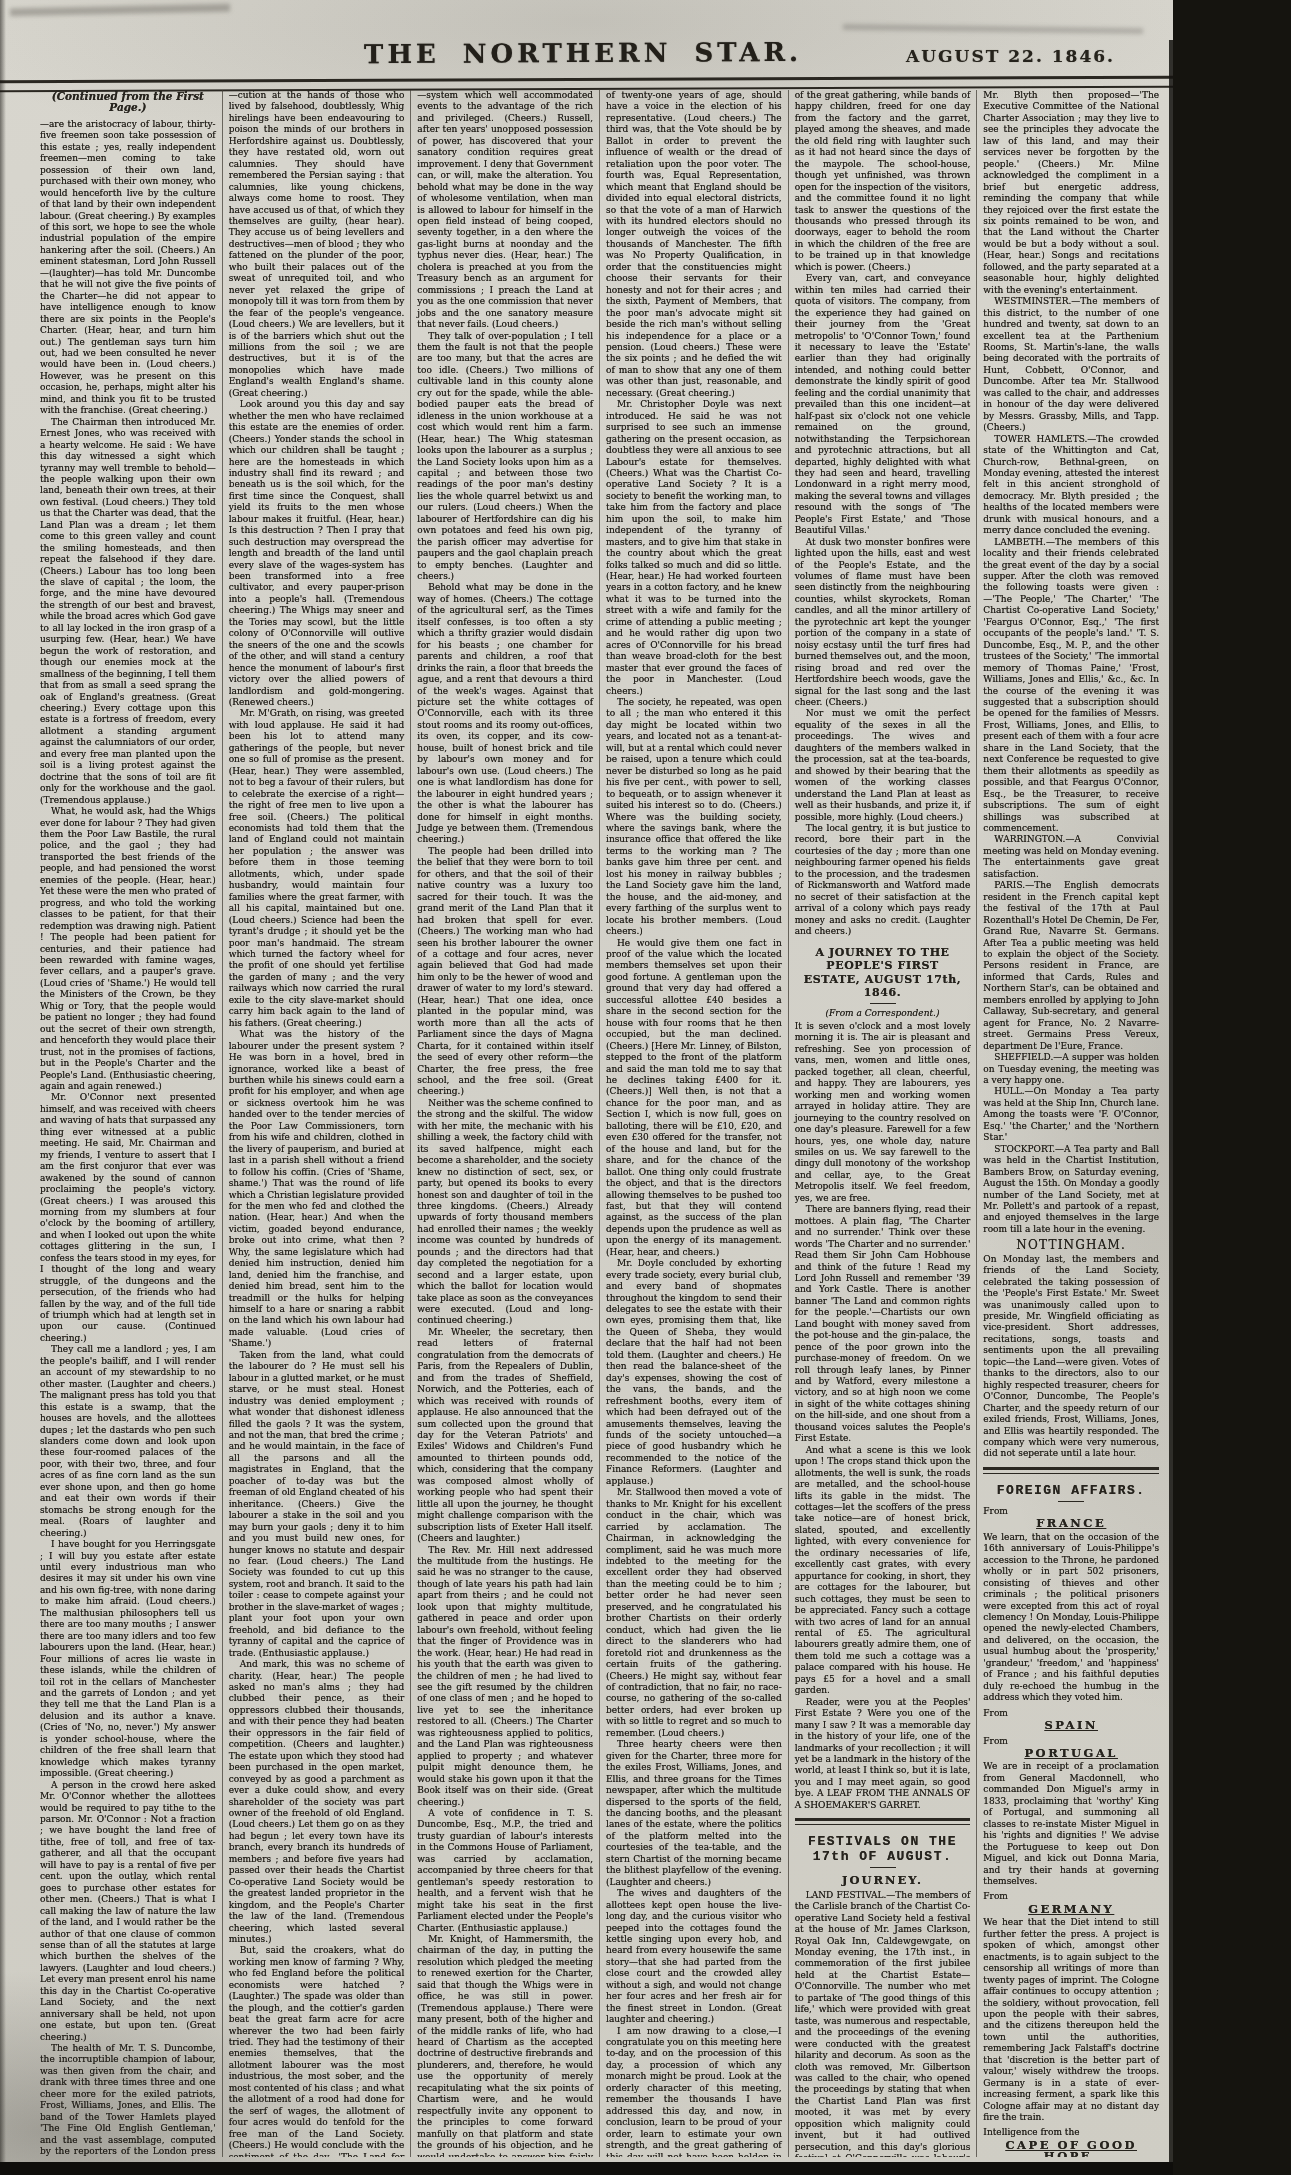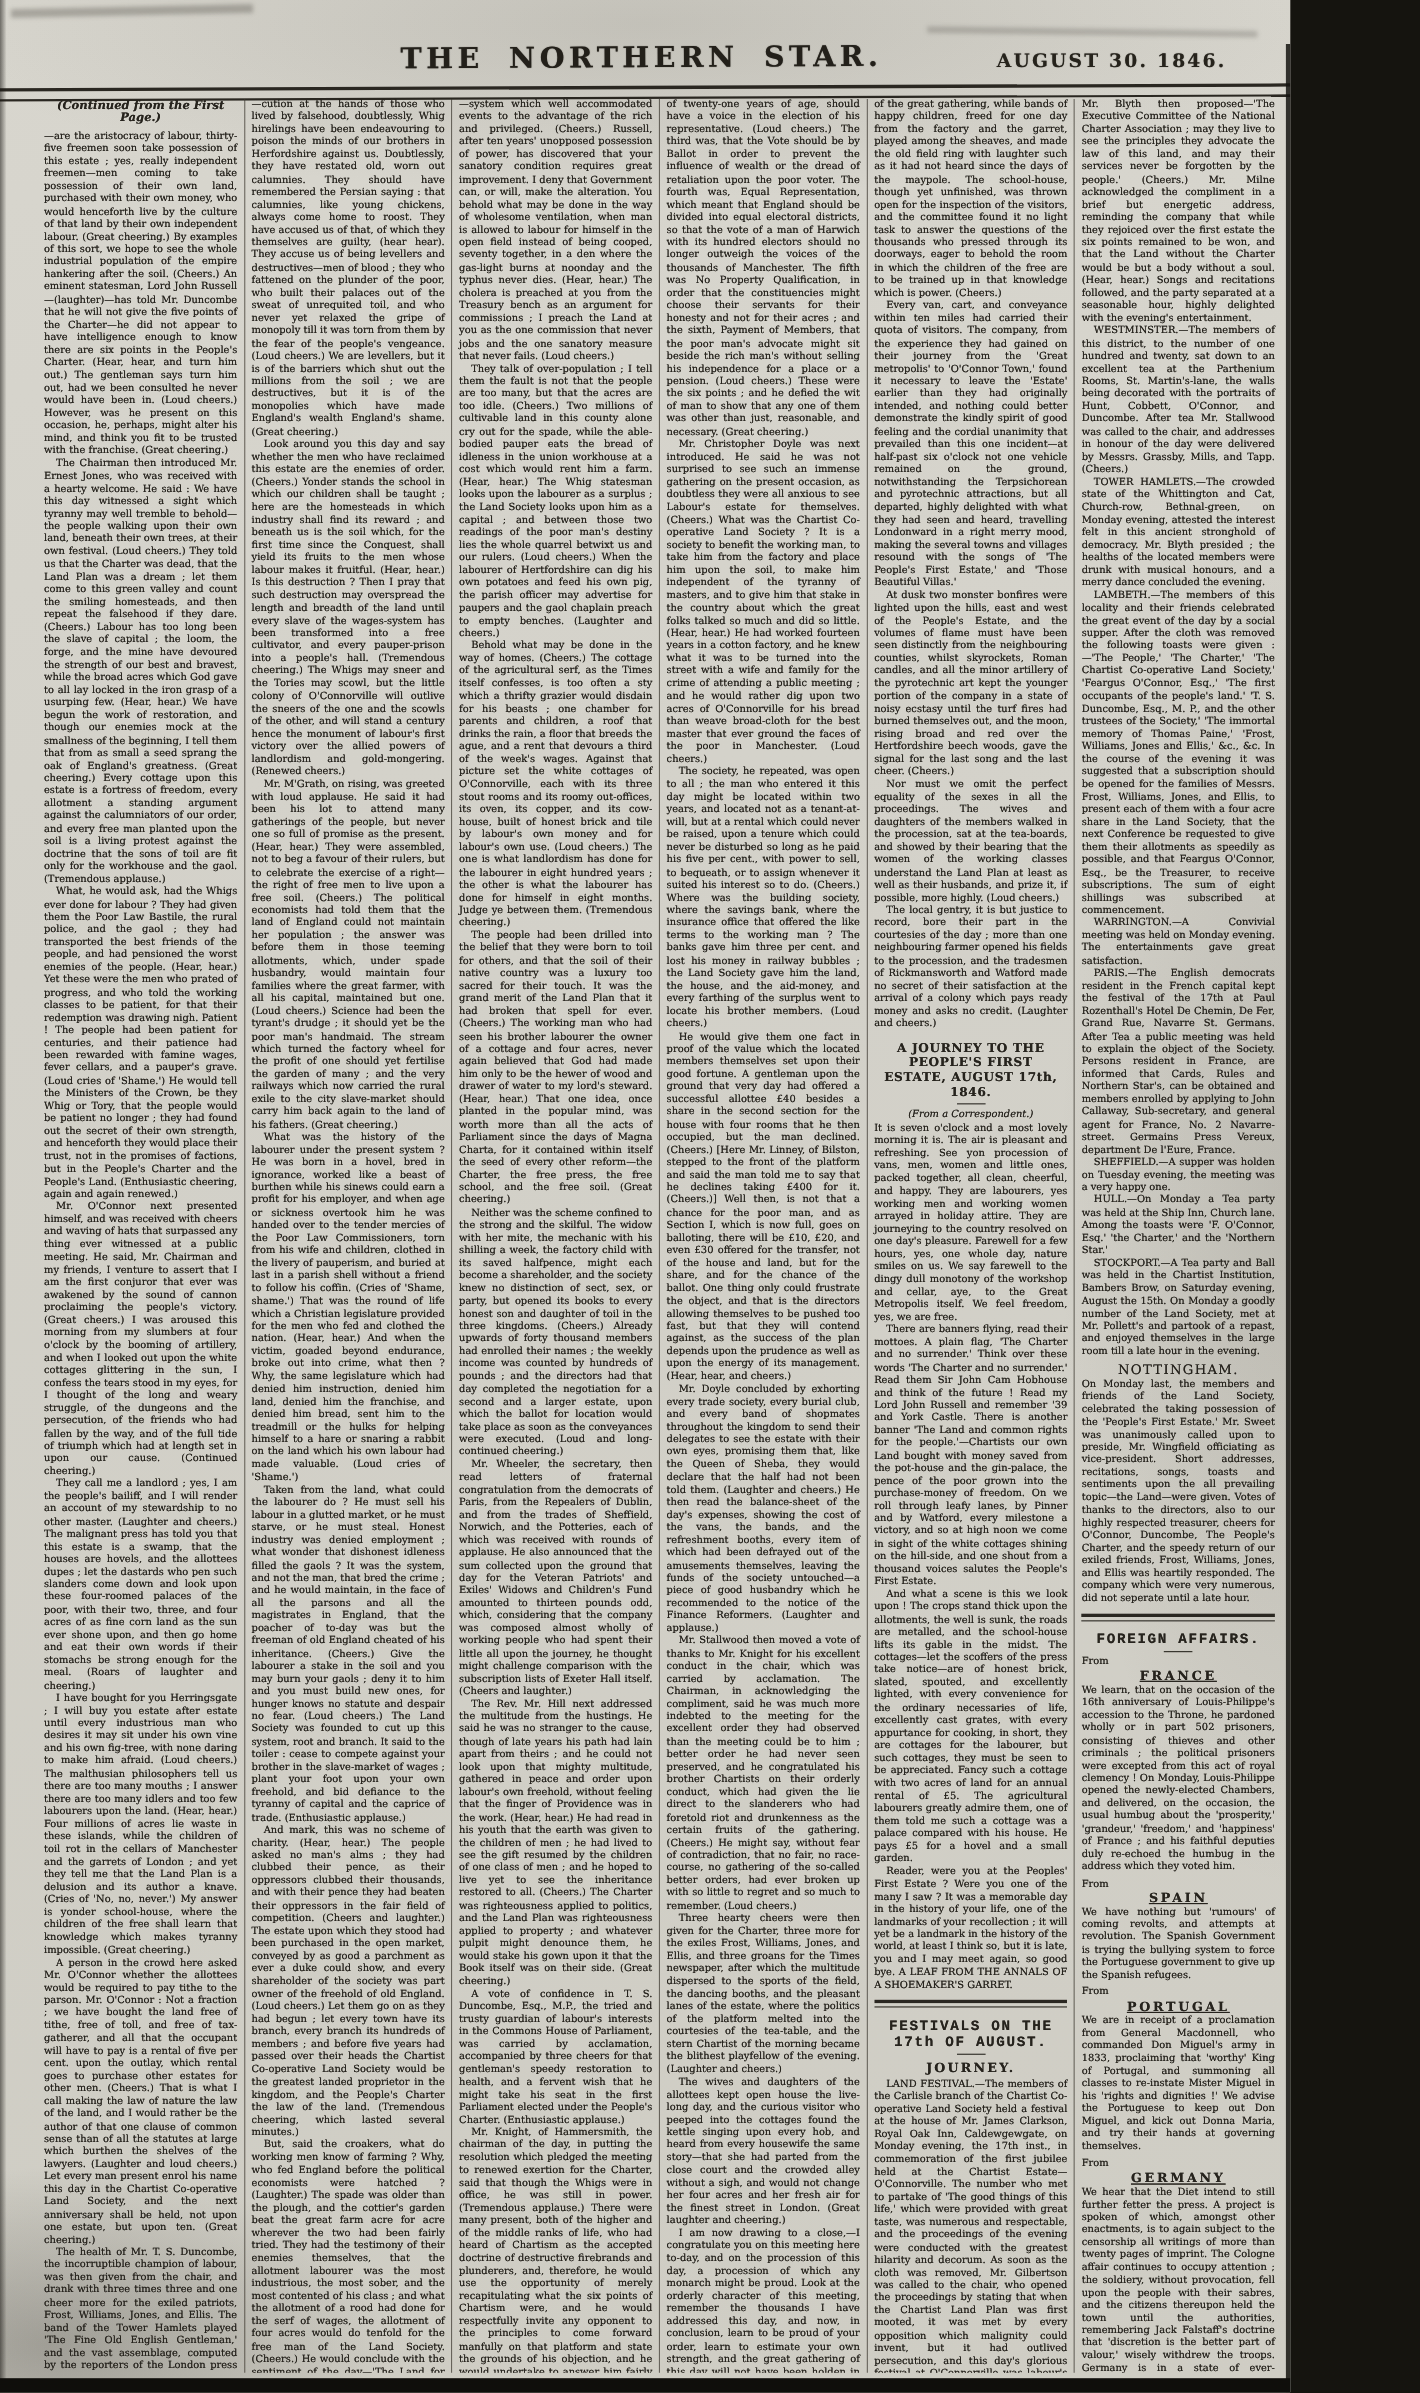--- a/index.html
+++ b/index.html
@@ -52,21 +52,21 @@
 </style>
 </head>
 <body>
 
 <div class="page">
   <div class="smudge-tl"></div>
   <div class="smudge-tr"></div>
 
   <div class="masthead">
     <div class="mast-title">THE NORTHERN STAR.</div>
-    <div class="mast-date">AUGUST 30. 1846.</div>
+    <div class="mast-date">AUGUST 22. 1846.</div>
   </div>
   <div class="mast-rule"></div>
 
   <div class="cols" id="cols">
       <div class="col">
         <div class="blk note">(Continued from the First Page.)</div>
         <div class="blk pn">—are the aristocracy of labour, thirty-five freemen soon take possession of this estate ; yes, really independent freemen—men coming to take possession of their own land, purchased with their own money, who would henceforth live by the culture of that land by their own independent labour. (Great cheering.) By examples of this sort, we hope to see the whole industrial population of the empire hankering after the soil. (Cheers.) An eminent statesman, Lord John Russell—(laughter)—has told Mr. Duncombe that he will not give the five points of the Charter—he did not appear to have intelligence enough to know there are six points in the People's Charter. (Hear, hear, and turn him out.) The gentleman says turn him out, had we been consulted he never would have been in. (Loud cheers.) However, was he present on this occasion, he, perhaps, might alter his mind, and think you fit to be trusted with the franchise. (Great cheering.)</div>
         <div class="blk p">The Chairman then introduced Mr. Ernest Jones, who was received with a hearty welcome. He said : We have this day witnessed a sight which tyranny may well tremble to behold—the people walking upon their own land, beneath their own trees, at their own festival. (Loud cheers.) They told us that the Charter was dead, that the Land Plan was a dream ; let them come to this green valley and count the smiling homesteads, and then repeat the falsehood if they dare. (Cheers.) Labour has too long been the slave of capital ; the loom, the forge, and the mine have devoured the strength of our best and bravest, while the broad acres which God gave to all lay locked in the iron grasp of a usurping few. (Hear, hear.) We have begun the work of restoration, and though our enemies mock at the smallness of the beginning, I tell them that from as small a seed sprang the oak of England's greatness. (Great cheering.) Every cottage upon this estate is a fortress of freedom, every allotment a standing argument against the calumniators of our order, and every free man planted upon the soil is a living protest against the doctrine that the sons of toil are fit only for the workhouse and the gaol. (Tremendous applause.)</div>
         <div class="blk p">What, he would ask, had the Whigs ever done for labour ? They had given them the Poor Law Bastile, the rural police, and the gaol ; they had transported the best friends of the people, and had pensioned the worst enemies of the people. (Hear, hear.) Yet these were the men who prated of progress, and who told the working classes to be patient, for that their redemption was drawing nigh. Patient ! The people had been patient for centuries, and their patience had been rewarded with famine wages, fever cellars, and a pauper's grave. (Loud cries of 'Shame.') He would tell the Ministers of the Crown, be they Whig or Tory, that the people would be patient no longer ; they had found out the secret of their own strength, and henceforth they would place their trust, not in the promises of factions, but in the People's Charter and the People's Land. (Enthusiastic cheering, again and again renewed.)</div>
         <div class="blk p">Mr. O'Connor next presented himself, and was received with cheers and waving of hats that surpassed any thing ever witnessed at a public meeting. He said, Mr. Chairman and my friends, I venture to assert that I am the first conjuror that ever was awakened by the sound of cannon proclaiming the people's victory. (Great cheers.) I was aroused this morning from my slumbers at four o'clock by the booming of artillery, and when I looked out upon the white cottages glittering in the sun, I confess the tears stood in my eyes, for I thought of the long and weary struggle, of the dungeons and the persecution, of the friends who had fallen by the way, and of the full tide of triumph which had at length set in upon our cause. (Continued cheering.)</div>
@@ -140,21 +140,20 @@
         <div class="blk subhead-sm">NOTTINGHAM.</div>
         <div class="blk pn">On Monday last, the members and friends of the Land Society, celebrated the taking possession of the 'People's First Estate.' Mr. Sweet was unanimously called upon to preside, Mr. Wingfield officiating as vice-president. Short addresses, recitations, songs, toasts and sentiments upon the all prevailing topic—the Land—were given. Votes of thanks to the directors, also to our highly respected treasurer, cheers for O'Connor, Duncombe, The People's Charter, and the speedy return of our exiled friends, Frost, Williams, Jones, and Ellis was heartily responded. The company which were very numerous, did not seperate until a late hour.</div>
         <div class="blk bigrule"></div>
         <div class="blk head">FOREIGN AFFAIRS.</div>
         <div class="blk shortrule"></div>
         <div class="blk dateline">From</div>
         <div class="blk country">FRANCE</div>
         <div class="blk pn">We learn, that on the occasion of the 16th anniversary of Louis-Philippe's accession to the Throne, he pardoned wholly or in part 502 prisoners, consisting of thieves and other criminals ; the political prisoners were excepted from this act of royal clemency ! On Monday, Louis-Philippe opened the newly-elected Chambers, and delivered, on the occasion, the usual humbug about the 'prosperity,' 'grandeur,' 'freedom,' and 'happiness' of France ; and his faithful deputies duly re-echoed the humbug in the address which they voted him.</div>
         <div class="blk dateline">From</div>
         <div class="blk country">SPAIN</div>
-        <div class="blk pn">We have nothing but 'rumours' of coming revolts, and attempts at revolution. The Spanish Government is trying the bullying system to force the Portuguese government to give up the Spanish refugees.</div>
         <div class="blk dateline">From</div>
         <div class="blk country">PORTUGAL</div>
         <div class="blk pn">We are in receipt of a proclamation from General Macdonnell, who commanded Don Miguel's army in 1833, proclaiming that 'worthy' King of Portugal, and summoning all classes to re-instate Mister Miguel in his 'rights and dignities !' We advise the Portuguese to keep out Don Miguel, and kick out Donna Maria, and try their hands at governing themselves.</div>
         <div class="blk dateline">From</div>
         <div class="blk country">GERMANY</div>
         <div class="blk pn">We hear that the Diet intend to still further fetter the press. A project is spoken of which, amongst other enactments, is to again subject to the censorship all writings of more than twenty pages of imprint. The Cologne affair continues to occupy attention ; the soldiery, without provocation, fell upon the people with their sabres, and the citizens thereupon held the town until the authorities, remembering Jack Falstaff's doctrine that 'discretion is the better part of valour,' wisely withdrew the troops. Germany is in a state of ever-increasing ferment, a spark like this Cologne affair may at no distant day fire the train.</div>
         <div class="blk dateline">Intelligence from the</div>
         <div class="blk country">CAPE OF GOOD HOPE.</div>
         <div class="blk pn">to the 10th of June, states that a battle has taken place, of some hours' duration between the Kaffirs and the force under the command of Colonel Somerset, in the vicinity of the Fish River, in which the Kaffirs were completely defeated. The loss of the Kaffirs is stated to be between 300 and 400 ; the English have lost one killed and 10 wounded.</div>
       </div>

